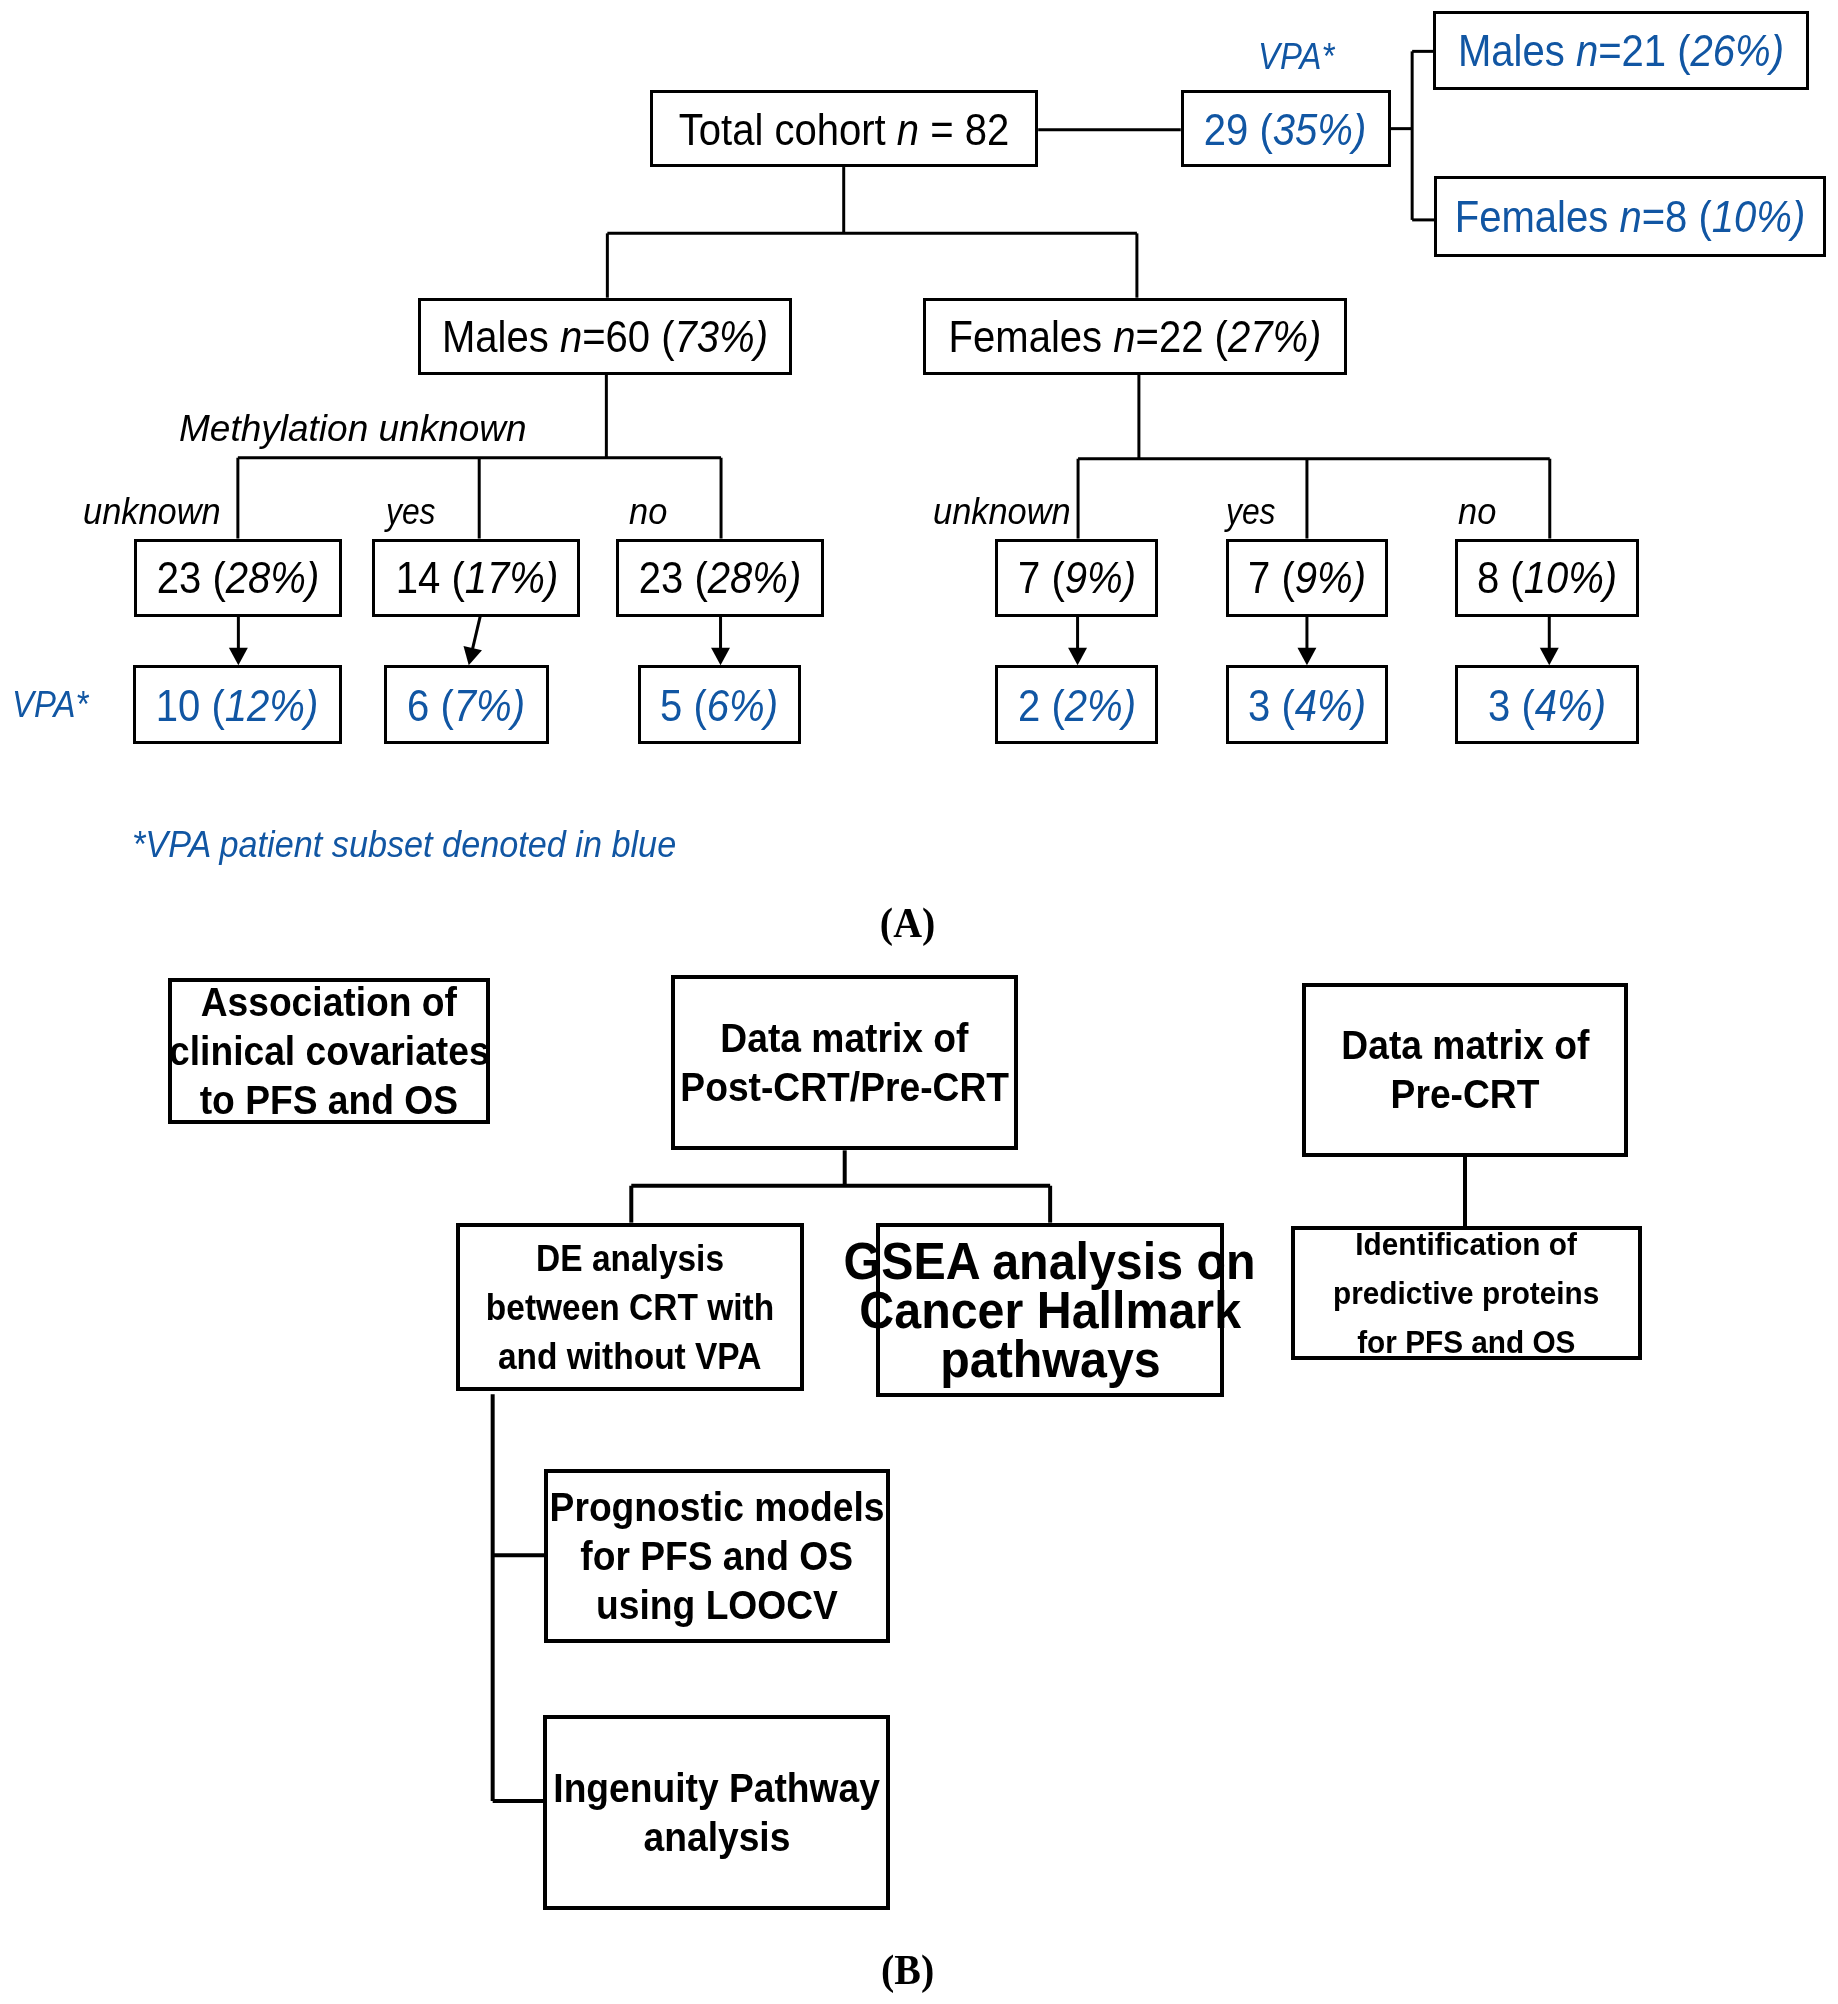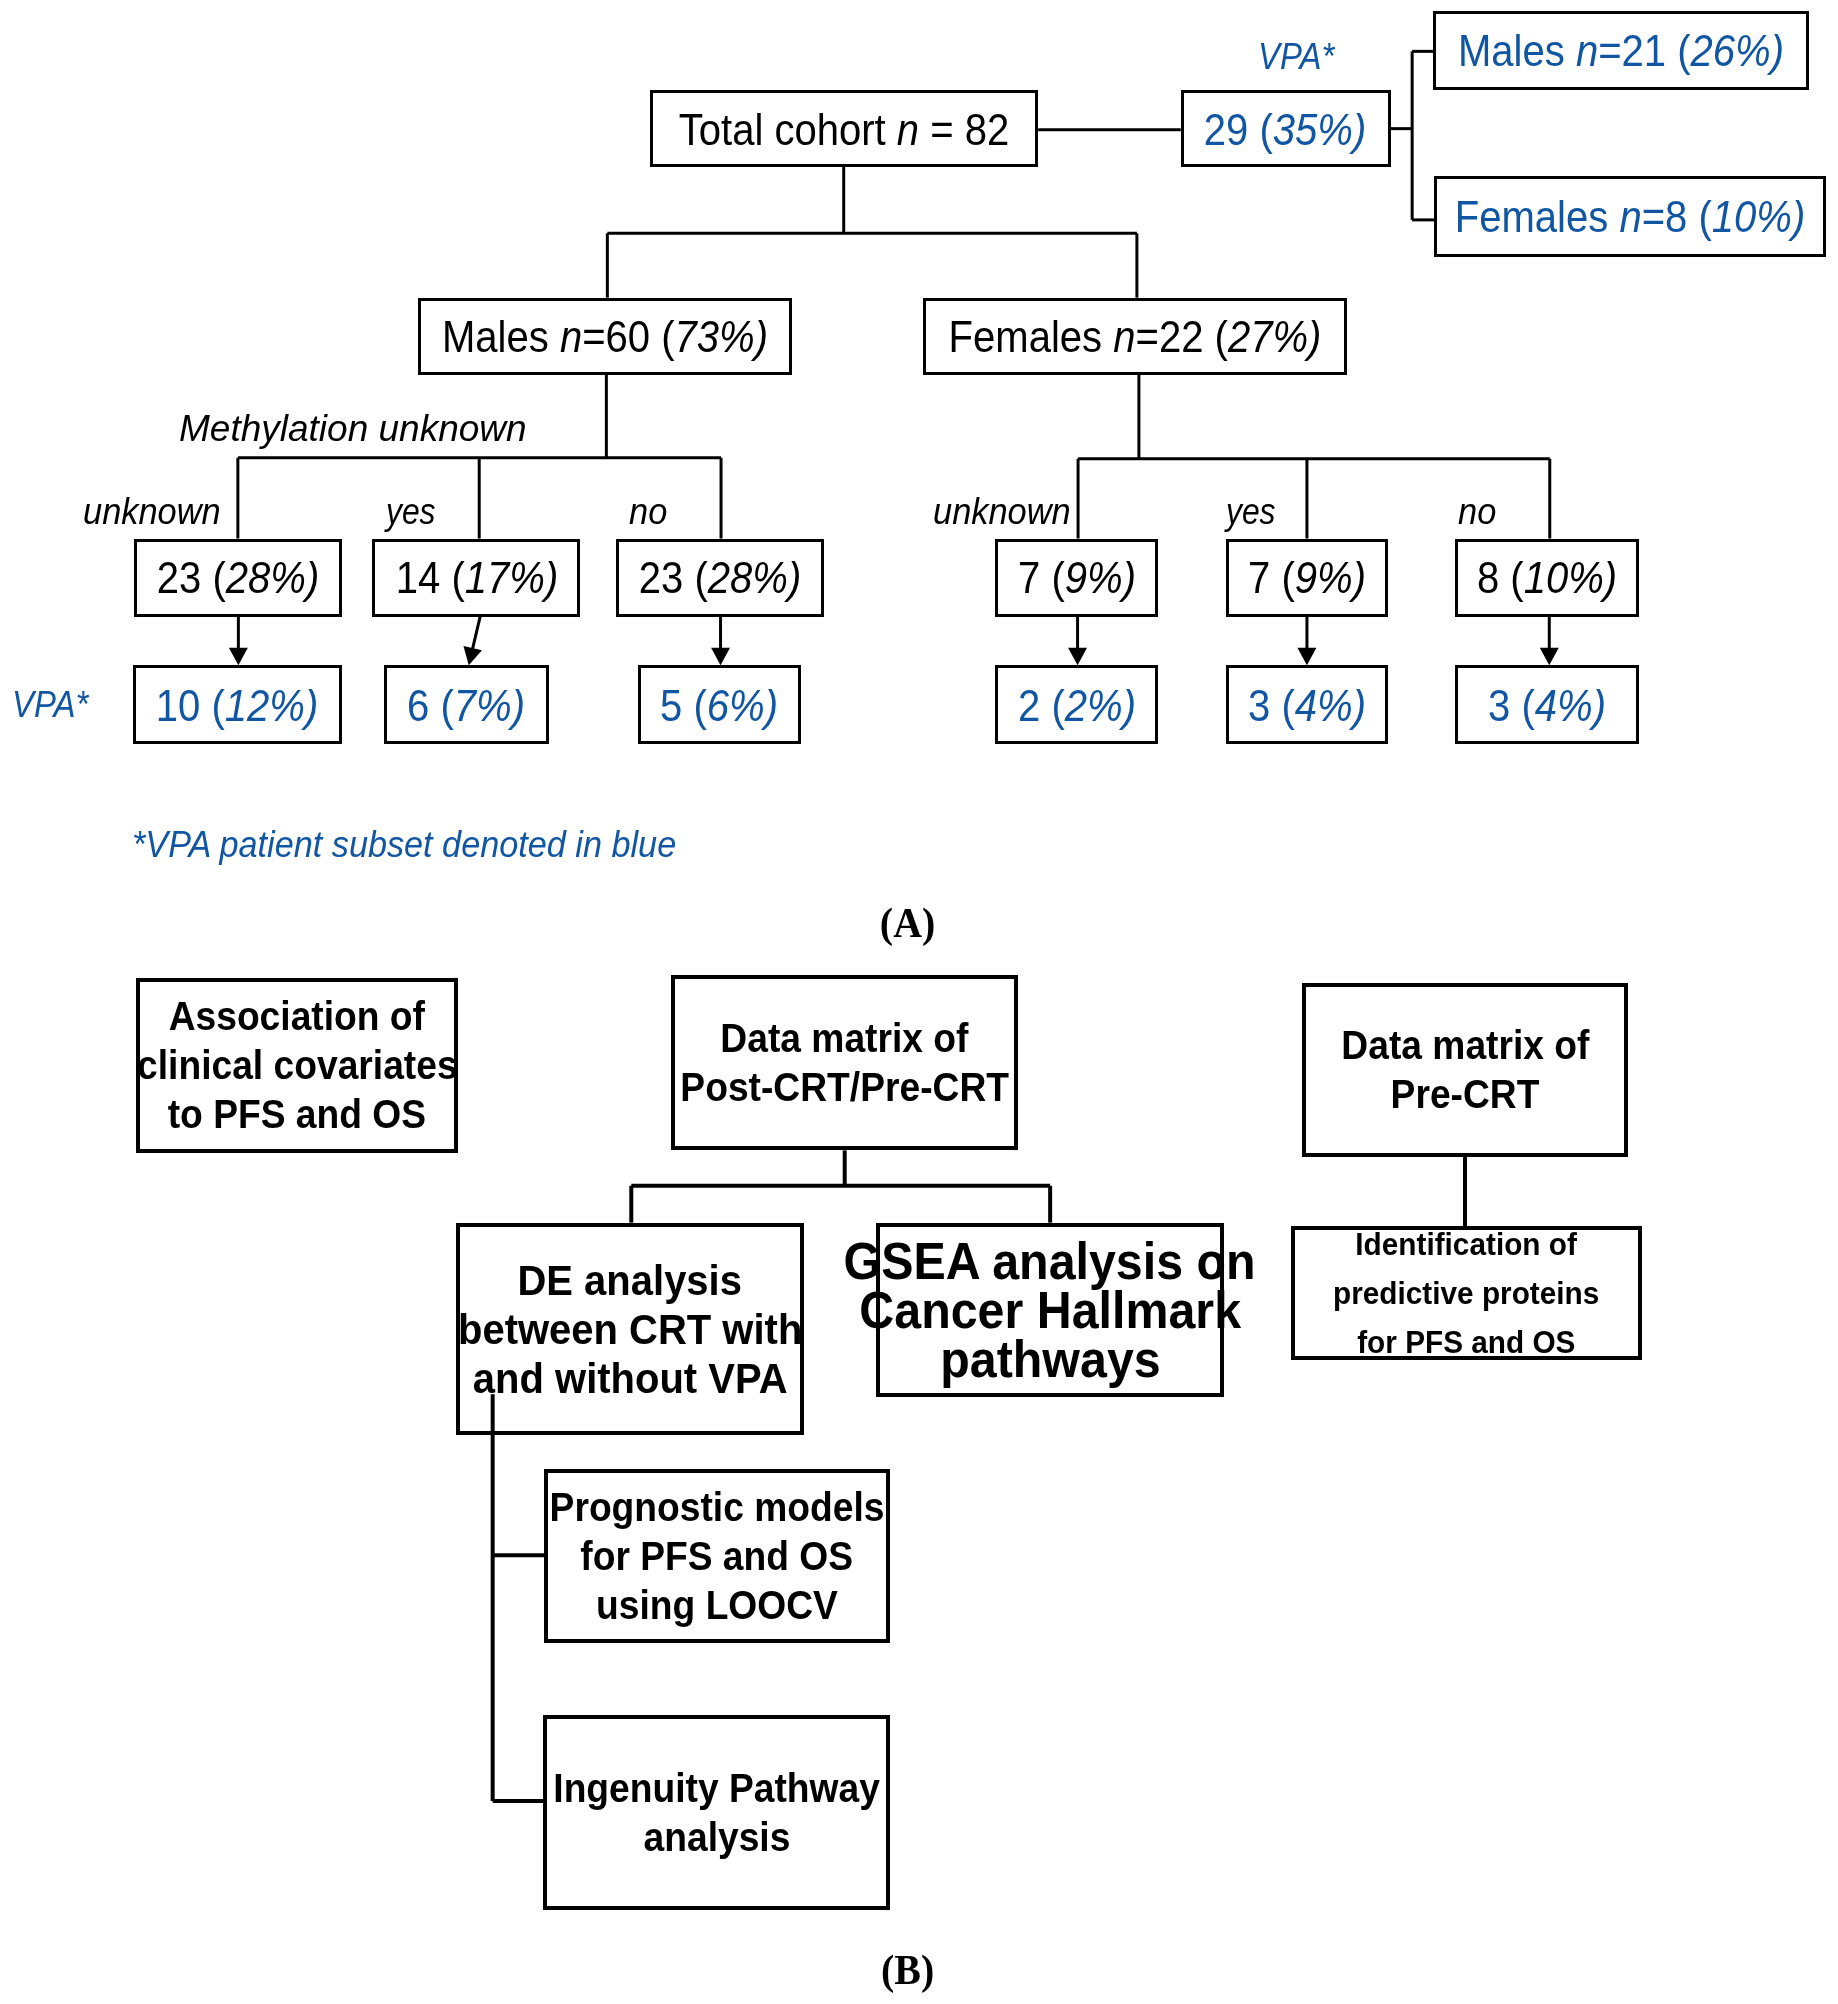--- a/index.html
+++ b/index.html
@@ -114,34 +114,34 @@
 <div class="lt it" style="left:629px;top:511px;font-size:37px;transform:translateY(-50%) scaleX(0.93)"><span>no</span></div>
 <div class="lt it" style="left:933px;top:511px;font-size:37px;transform:translateY(-50%) scaleX(0.93)"><span>unknown</span></div>
 <div class="lt it" style="left:1226px;top:511px;font-size:37px;transform:translateY(-50%) scaleX(0.86)"><span>yes</span></div>
 <div class="lt it" style="left:1458px;top:511px;font-size:37px;transform:translateY(-50%) scaleX(0.93)"><span>no</span></div>
 <div class="lt blue it" style="left:132px;top:844px;font-size:37px;transform:translateY(-50%) scaleX(0.925)"><span>*VPA patient subset denoted in blue</span></div>
 </div>
 
 <div class="secl" style="left:909px;top:902px;font-size:42px;transform:translateX(-50%) scaleX(0.95);transform-origin:left top">(A)</div>
 
 <div class="grp">
-<div class="bbox" style="left:136px;top:978px;width:322px;height:175px;border-width:4px;font-size:40px;line-height:49px">
+<div class="bbox" style="left:168px;top:978px;width:322px;height:146px;border-width:4px;font-size:40px;line-height:49px">
         <div>Association of</div>
         <div>clinical covariates</div>
         <div>to PFS and OS</div>
       </div>
 <div class="bbox" style="left:671px;top:975px;width:347px;height:175px;border-width:4px;font-size:40px;line-height:49px">
         <div>Data matrix of</div>
         <div>Post-CRT/Pre-CRT</div>
       </div>
 <div class="bbox" style="left:1302px;top:983px;width:326px;height:174px;border-width:4px;font-size:40px;line-height:49px">
         <div>Data matrix of</div>
         <div>Pre-CRT</div>
       </div>
-<div class="bbox" style="left:456px;top:1223px;width:348px;height:212px;border-width:4px;font-size:43px;line-height:49px">
+<div class="bbox" style="left:456px;top:1223px;width:348px;height:168px;border-width:4px;font-size:36px;line-height:49px">
         <div>DE analysis</div>
         <div>between CRT with</div>
         <div>and without VPA</div>
       </div>
 <div class="bbox" style="left:876px;top:1223px;width:348px;height:174px;border-width:4px;font-size:52px;line-height:49px">
         <div>GSEA analysis on</div>
         <div>Cancer Hallmark</div>
         <div>pathways</div>
       </div>
 <div class="bbox" style="left:1291px;top:1226px;width:351px;height:134px;border-width:4px;font-size:32px;line-height:49px">

